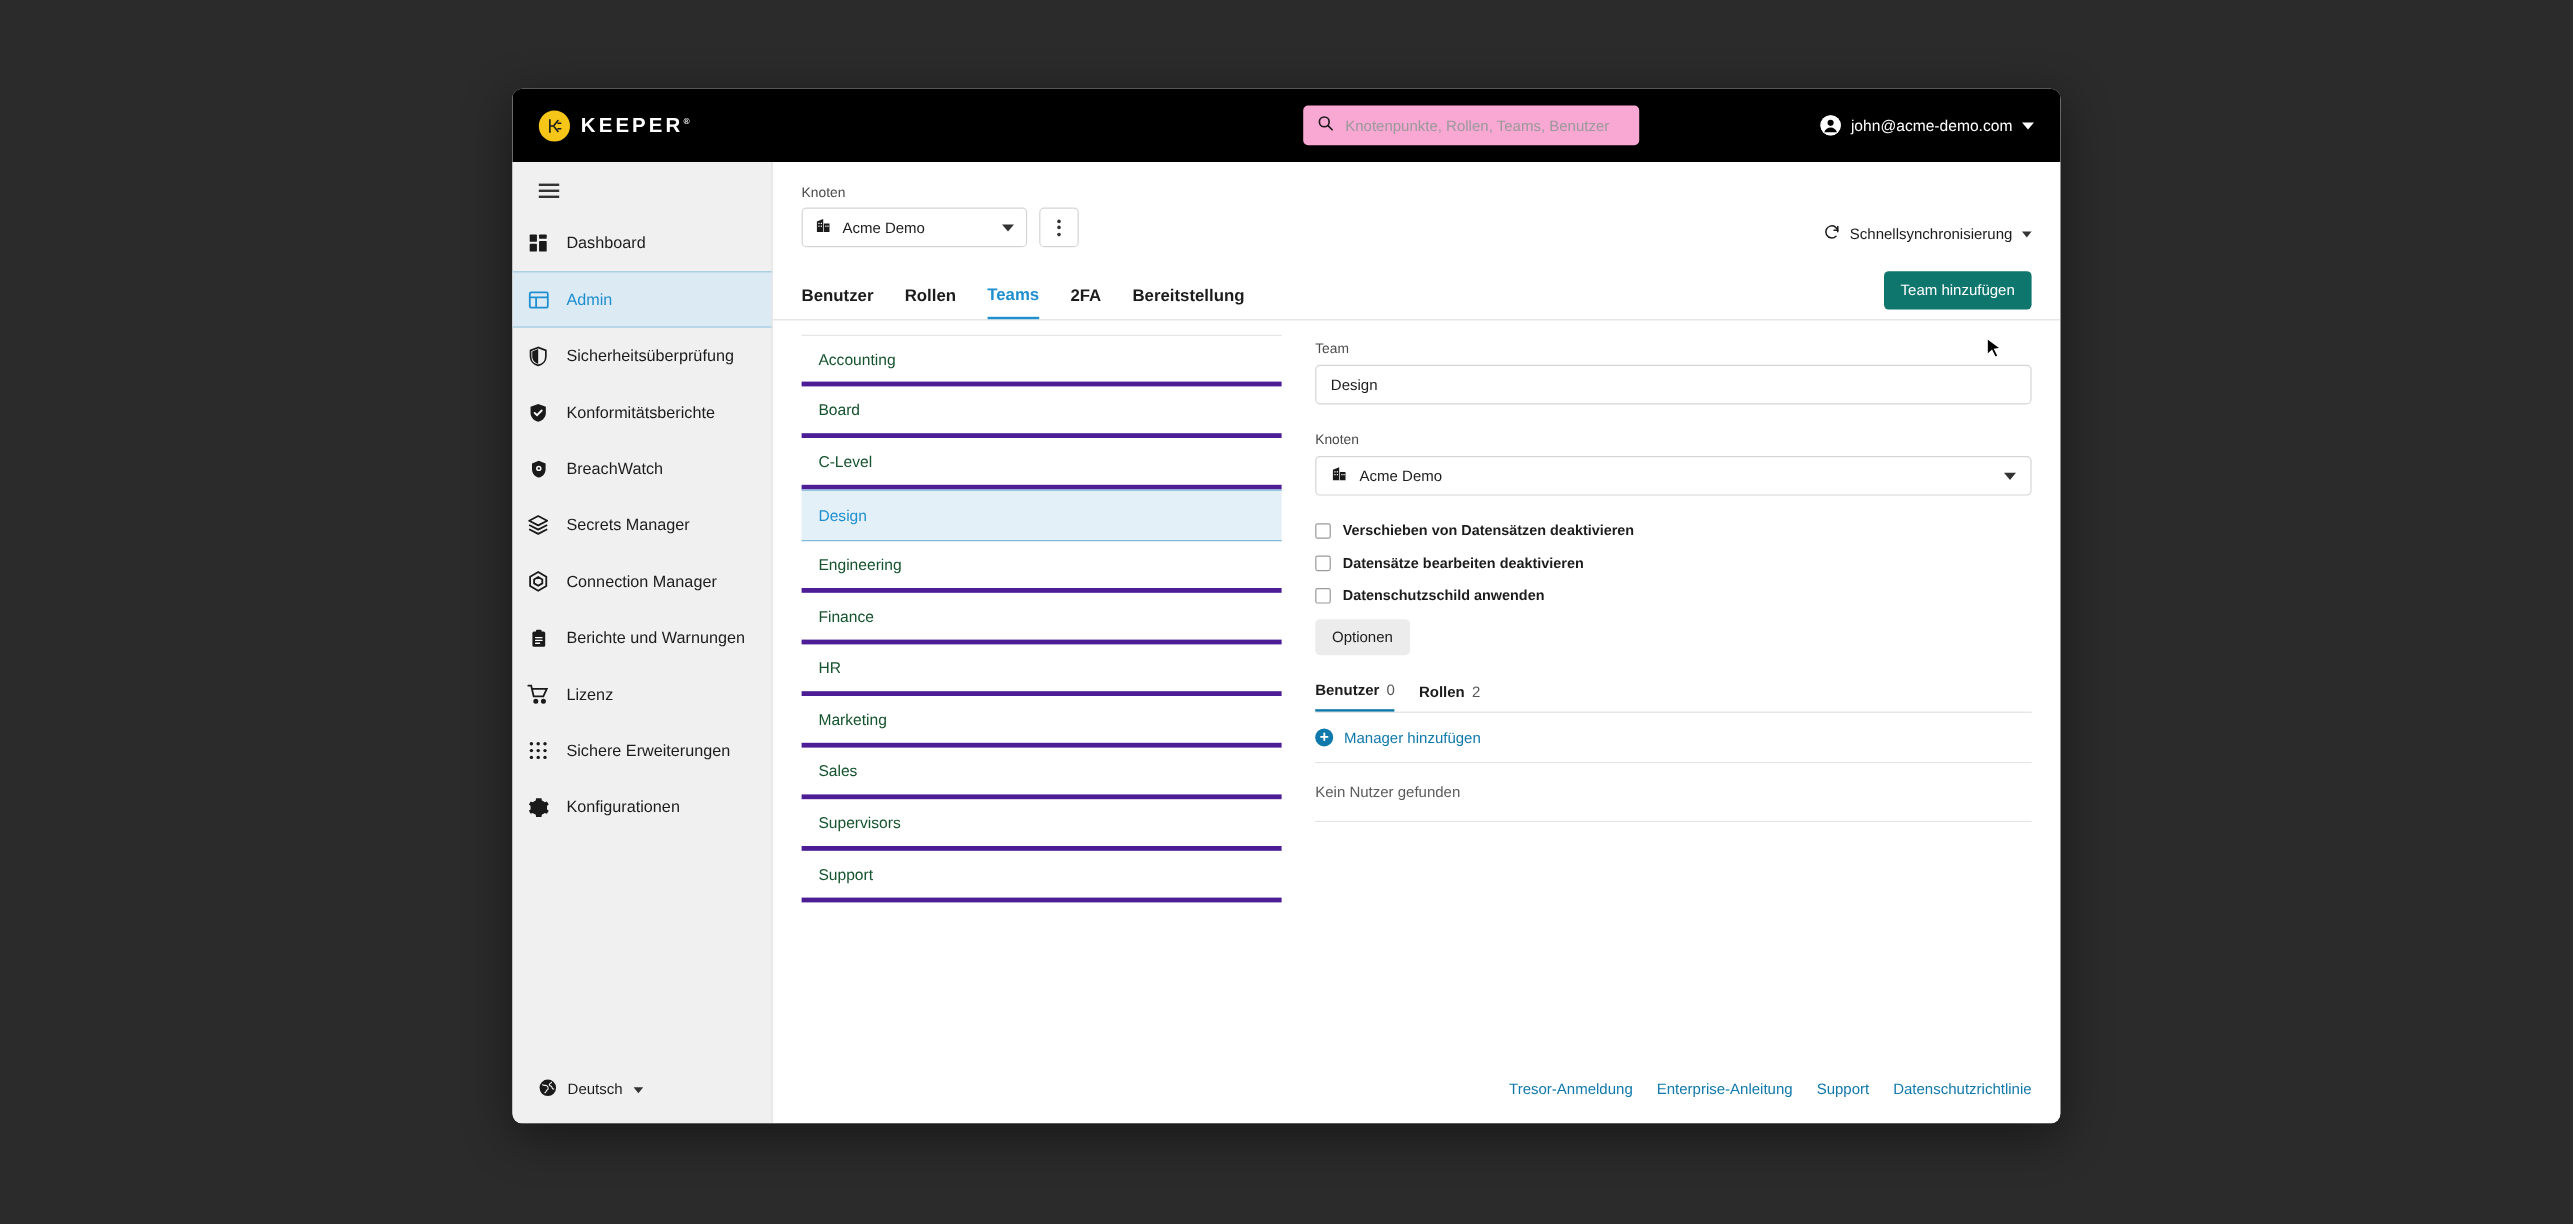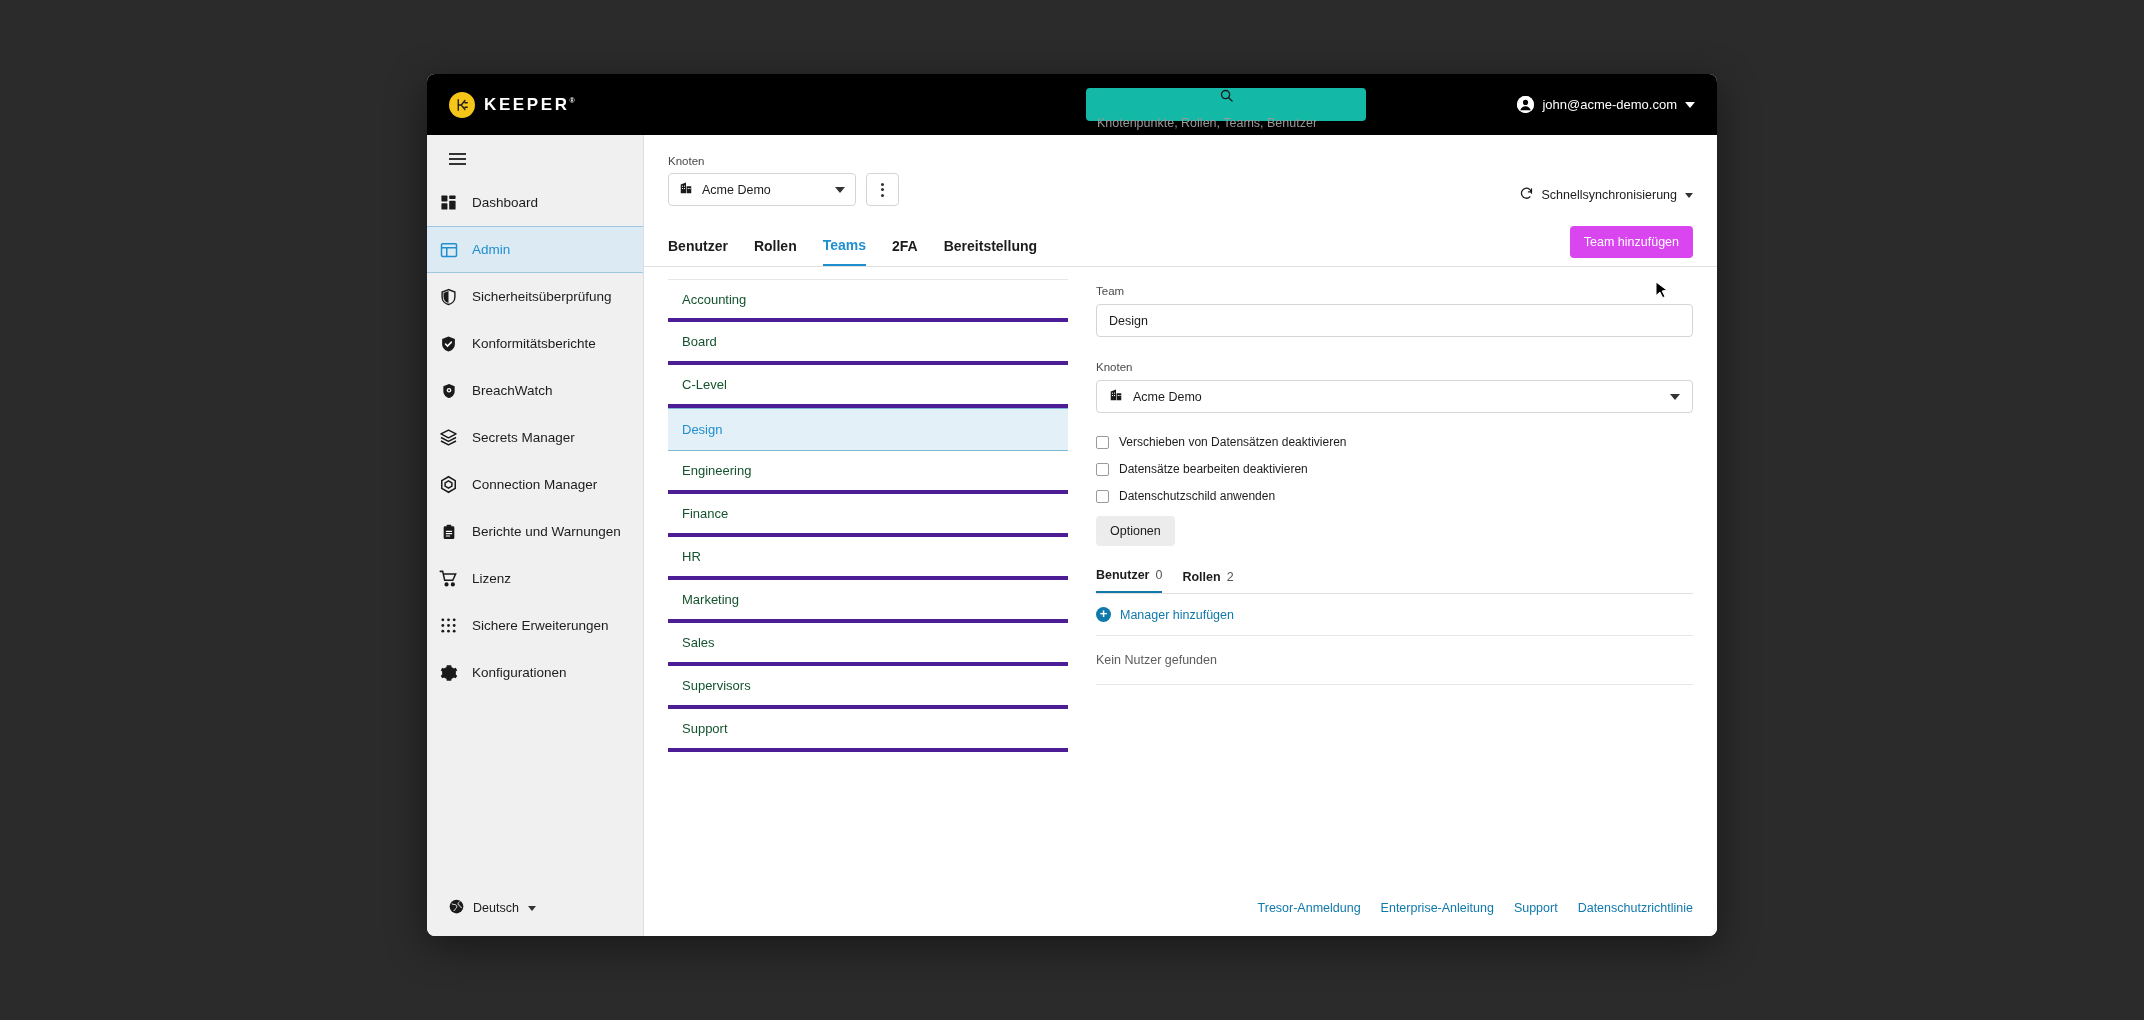--- a/index.html
+++ b/index.html
@@ -51,26 +51,25 @@
     font-size: 17px;
     letter-spacing: 2.6px;
     font-weight: 600;
   }
   .logo-text sup { font-size: 7px; vertical-align: super; }
 
   #search-box {
     position: absolute;
     left: 659px; top: 14px;
     width: 280px; height: 33px;
-    background: #14b8a6;
+    background: #f9a8d4;
     border-radius: 4px;
     display: flex; align-items: center;
     padding: 0 11px;
     gap: 9px;
-    flex-direction: column;
   }
   #search-box input {
     border: 0; outline: 0;
     font-size: 12.5px;
     font-family: "Liberation Sans", sans-serif;
     color: #222;
     width: 100%;
     background: transparent;
   }
   #search-box input::placeholder { color: #999999; }
@@ -222,21 +221,21 @@
     font-weight: 600;
     cursor: pointer;
   }
   .tab.active {
     color: #1f8fd0;
     border-bottom: 2.5px solid #1f8fd0;
   }
   #add-team-btn {
     position: absolute;
     right: 24px; top: 0;
-    background: #d946ef;
+    background: #0f766e;
     color: #fff;
     border: 0; border-radius: 4px;
     font-size: 12.5px;
     padding: 9px 14px;
     font-family: "Liberation Sans", sans-serif;
     cursor: pointer;
   }
 
   
   #panes {
@@ -281,21 +280,21 @@
     border: 1px solid #d5d5d5;
     border-radius: 4px;
     display: flex; align-items: center;
     padding: 0 12px; gap: 10px;
     font-size: 12.5px; color: #1c1c1c;
     background: #fff;
   }
   .cb-row {
     display: flex; align-items: center; gap: 10px;
     margin-bottom: 13px;
-    font-size: 12px; color: #1c1c1c;
+    font-size: 12px; color: #1c1c1c; font-weight: bold;
   }
   .cb {
     width: 13px; height: 13px;
     border: 1px solid #9a9a9a;
     border-radius: 2px;
     background: #fff;
     flex: 0 0 13px;
   }
   #options-btn {
     background: #ececec;

